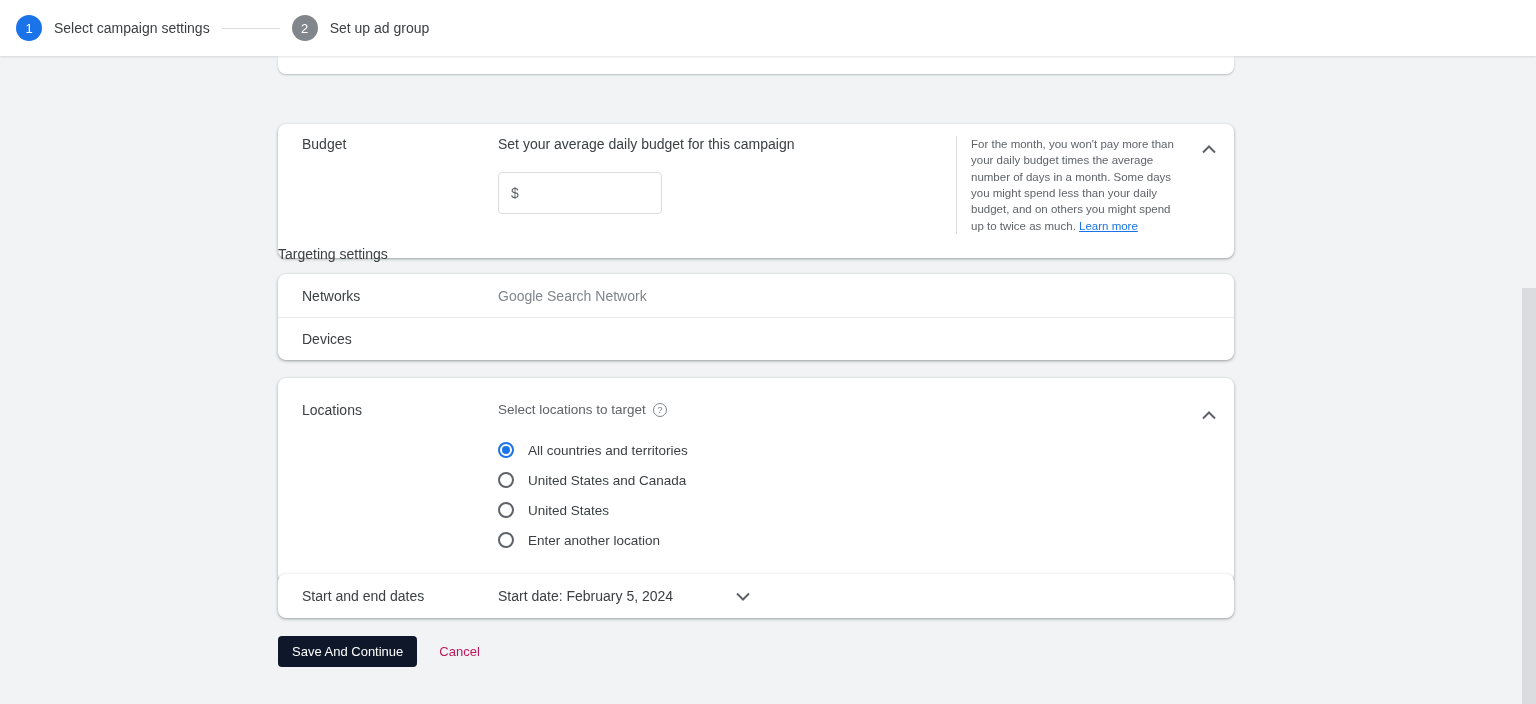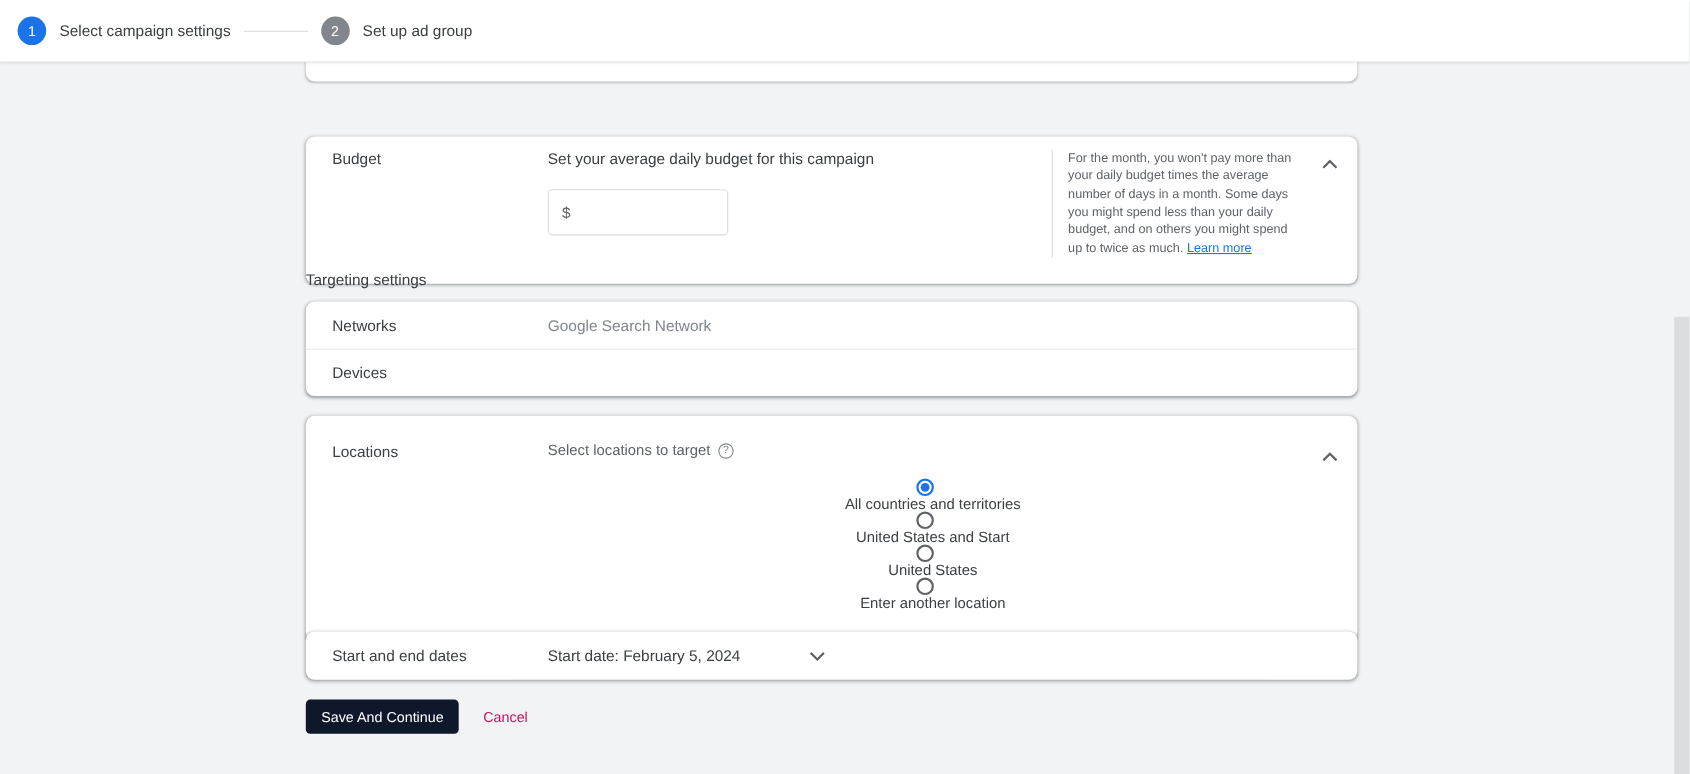--- a/index.html
+++ b/index.html
@@ -80,21 +80,21 @@
   
   .loc-card { top: 378px; min-height: 180px; display: flex; padding: 24px 16px 28px 24px; }
   .loc-main { flex: 1; }
   .loc-prompt-row { display: flex; align-items: center; font-size: 13.5px; color: #5f6368; }
   .help-icon {
     width: 14px; height: 14px; border: 1px solid #80868b; border-radius: 50%;
     font-size: 9.5px; color: #80868b; margin-left: 7px;
     display: inline-flex; align-items: center; justify-content: center;
   }
   .radio-list { margin-top: 18px; }
-  .radio-row { display: flex; align-items: center; height: 30px; cursor: pointer; flex-direction: column; }
+  .radio-row { display: flex; align-items: center; height: 30px; cursor: pointer; }
   .radio {
     width: 16px; height: 16px; border-radius: 50%;
     border: 2px solid #5f6368; flex: none;
     display: flex; align-items: center; justify-content: center;
     background: #fff;
   }
   .radio.selected { border-color: #1a73e8; }
   .radio.selected::after {
     content: ""; width: 8px; height: 8px; border-radius: 50%; background: #1a73e8;
   }
@@ -183,21 +183,21 @@
       <span>Select locations to target</span>
       <span class="help-icon">?</span>
     </div>
     <div class="radio-list">
       <div class="radio-row">
         <span class="radio selected"></span>
         <span class="radio-label">All countries and territories</span>
       </div>
       <div class="radio-row">
         <span class="radio"></span>
-        <span class="radio-label">United States and Start</span>
+        <span class="radio-label">United States and Canada</span>
       </div>
       <div class="radio-row">
         <span class="radio"></span>
         <span class="radio-label">United States</span>
       </div>
       <div class="radio-row">
         <span class="radio"></span>
         <span class="radio-label">Enter another location</span>
       </div>
     </div>

